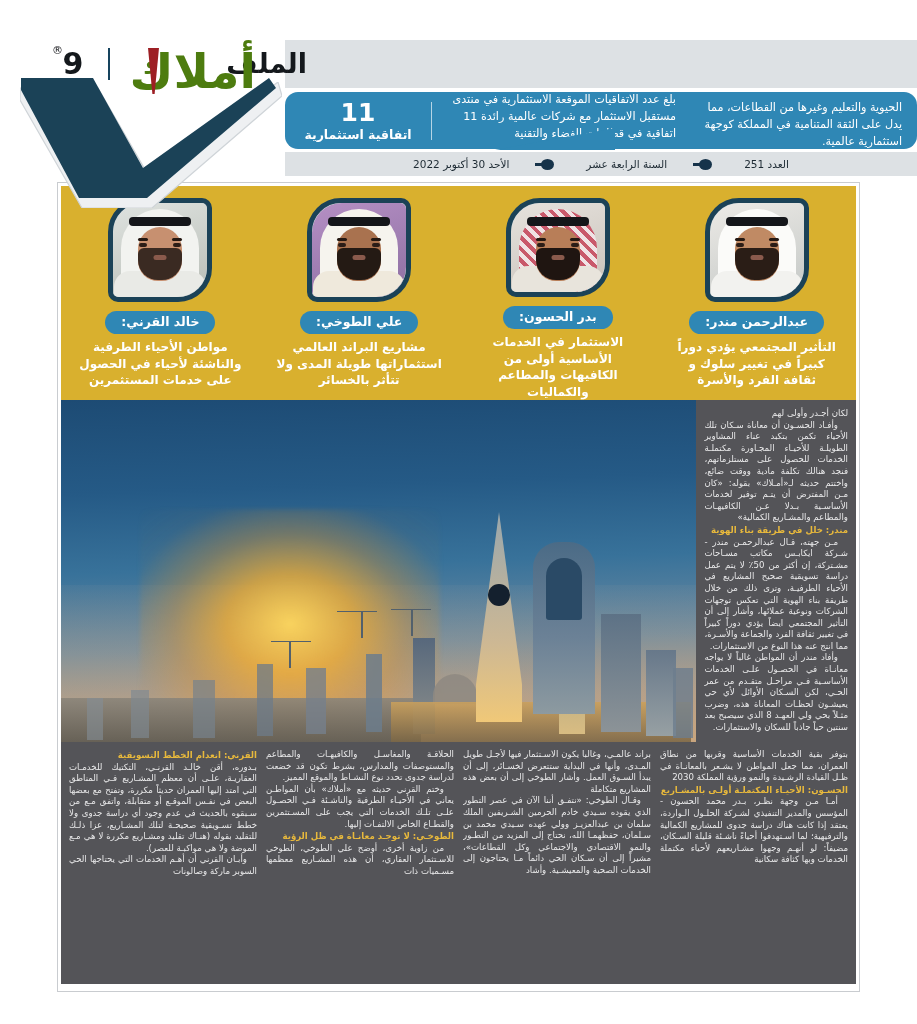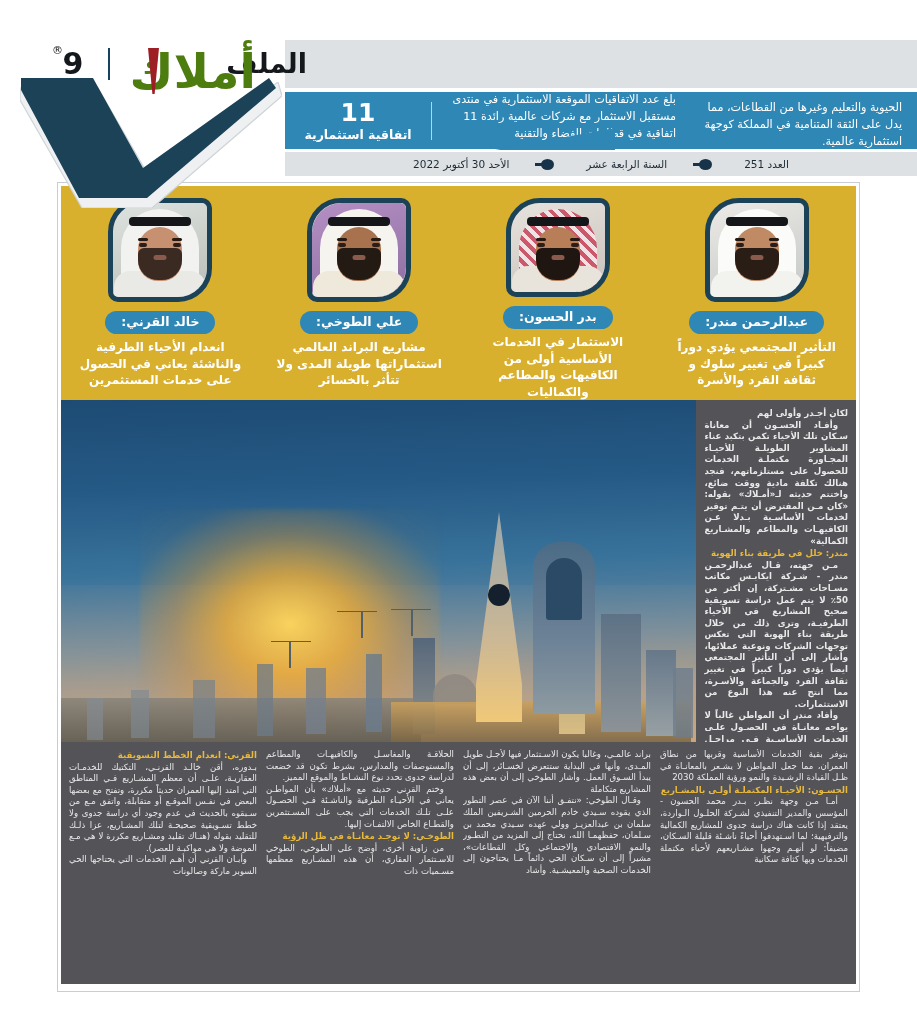--- a/index.html
+++ b/index.html
@@ -122,20 +122,21 @@
   
   .stats-band {
     position: absolute;
     top: 92px; left: 285px;
     width: 632px;
     height: 57px;
     background: #2f87b5;
     display: flex;
     flex-direction: row-reverse;
     align-items: center;
+    border-radius: 13px;
   }
   .stat-figure {
     width: 146px;
     text-align: center;
     color: #ffffff;
     padding-top: 2px;
   }
   .stat-number {
     font-size: 25px;
     font-weight: bold;
@@ -427,21 +428,21 @@
     height: 342px;
     background: #545458;
     padding: 8px 8px 6px 8px;
     color: #e9e9ea;
     font-size: 8.6px;
     line-height: 11.6px;
     text-align: justify;
     direction: rtl;
     overflow: hidden;
   }
-  .dark-col p { margin-bottom: 0; text-indent: 10px; font-weight: bold; }
+  .dark-col p { margin-bottom: 0; text-indent: 10px; }
   .dark-col p.first { text-indent: 0; }
   .hl {
     color: #e8b93c;
     font-weight: bold;
     display: block;
     text-indent: 0;
     margin-top: 1px;
   }
 
   
@@ -528,21 +529,21 @@
             <div class="ph-beard"></div>
             <div class="ph-mouth"></div>
             <div class="ph-eye l"></div>
               <div class="ph-eye r"></div>
             <div class="ph-brow l"></div>
               <div class="ph-brow r"></div>
             <div class="ph-igal"></div>
           </div>
         </div>
         <div class="name-pill">خالد القرني:</div>
-        <div class="quote-text">انعدام الأحياء الطرفية والناشئة يعاني في الحصول على خدمات المستثمرين</div>
+        <div class="quote-text">مواطن الأحياء الطرفية والناشئة لأحياء في الحصول على خدمات المستثمرين</div>
       </div>
 
       <div class="portrait-cell">
         <div class="photo-shape">
           <div class="photo-inner">
             <div class="ph-bg" style="background:linear-gradient(160deg,#b58fc4,#8d6fa2)"></div>
             <div class="ph-ghutra" style="background:#f6f4ee"></div>
             <div class="ph-body" style="background:#efe9dc"></div>
             <div class="ph-face" style="background:#a9724f"></div>
             <div class="ph-beard" style="background:#241a14"></div>

